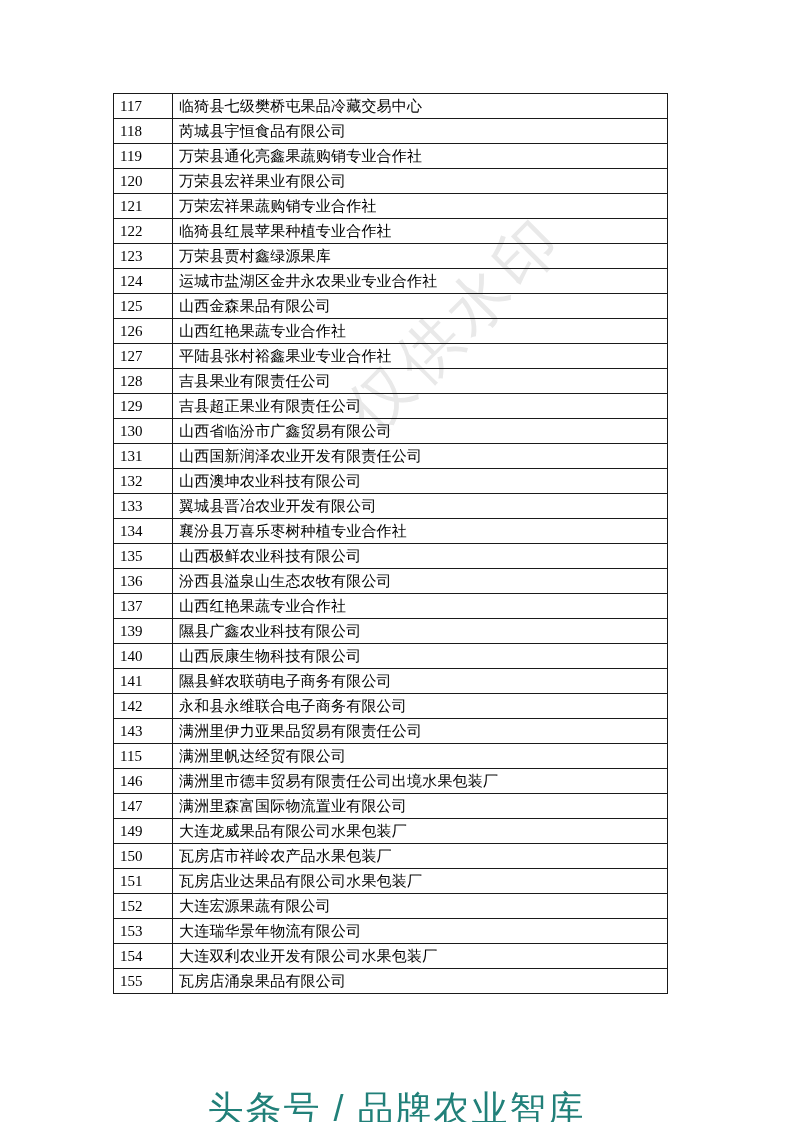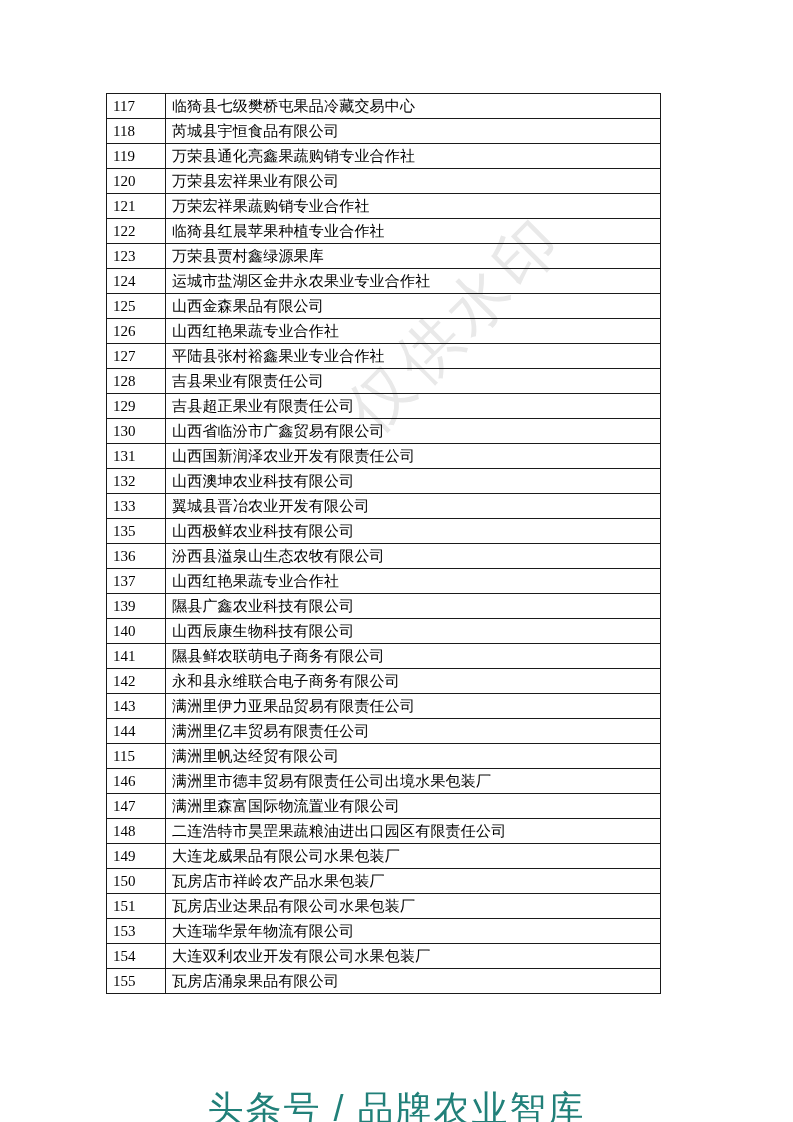--- a/index.html
+++ b/index.html
@@ -33,21 +33,21 @@
     transform: rotate(-45deg);
     transform-origin: left top;
     white-space: nowrap;
     letter-spacing: 6px;
     z-index: 0;
     user-select: none;
   }
 
   .table-wrap {
     position: absolute;
-    left: 106px;
+    left: 113px;
     top: 93px;
     width: 542px;
     z-index: 2;
   }
 
   table.list {
     border-collapse: collapse;
     width: 542px;
     table-layout: fixed;
     background: transparent;
@@ -163,20 +163,24 @@
           </tr>
           <tr>
             <td class="idx">132</td>
             <td class="name">山西澳坤农业科技有限公司</td>
           </tr>
           <tr>
             <td class="idx">133</td>
             <td class="name">翼城县晋冶农业开发有限公司</td>
           </tr>
           <tr>
+            <td class="idx">134</td>
+            <td class="name">襄汾县万喜乐枣树种植专业合作社</td>
+          </tr>
+          <tr>
             <td class="idx">135</td>
             <td class="name">山西极鲜农业科技有限公司</td>
           </tr>
           <tr>
             <td class="idx">136</td>
             <td class="name">汾西县溢泉山生态农牧有限公司</td>
           </tr>
           <tr>
             <td class="idx">137</td>
             <td class="name">山西红艳果蔬专业合作社</td>
@@ -195,50 +199,46 @@
           </tr>
           <tr>
             <td class="idx">142</td>
             <td class="name">永和县永维联合电子商务有限公司</td>
           </tr>
           <tr>
             <td class="idx">143</td>
             <td class="name">满洲里伊力亚果品贸易有限责任公司</td>
           </tr>
           <tr>
-            <td class="idx">144</td>
-            <td class="name">满洲里亿丰贸易有限责任公司</td>
-          </tr>
-          <tr>
             <td class="idx">115</td>
             <td class="name">满洲里帆达经贸有限公司</td>
           </tr>
           <tr>
             <td class="idx">146</td>
             <td class="name">满洲里市德丰贸易有限责任公司出境水果包装厂</td>
           </tr>
           <tr>
             <td class="idx">147</td>
             <td class="name">满洲里森富国际物流置业有限公司</td>
           </tr>
           <tr>
-            <td class="idx">148</td>
-            <td class="name">二连浩特市昊罡果蔬粮油进出口园区有限责任公司</td>
-          </tr>
-          <tr>
             <td class="idx">149</td>
             <td class="name">大连龙威果品有限公司水果包装厂</td>
           </tr>
           <tr>
             <td class="idx">150</td>
             <td class="name">瓦房店市祥岭农产品水果包装厂</td>
           </tr>
           <tr>
             <td class="idx">151</td>
             <td class="name">瓦房店业达果品有限公司水果包装厂</td>
+          </tr>
+          <tr>
+            <td class="idx">152</td>
+            <td class="name">大连宏源果蔬有限公司</td>
           </tr>
           <tr>
             <td class="idx">153</td>
             <td class="name">大连瑞华景年物流有限公司</td>
           </tr>
           <tr>
             <td class="idx">154</td>
             <td class="name">大连双利农业开发有限公司水果包装厂</td>
           </tr>
           <tr>

